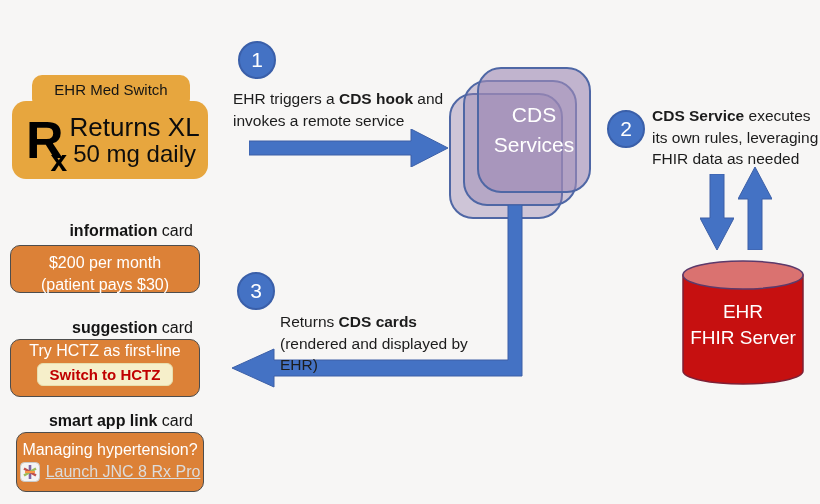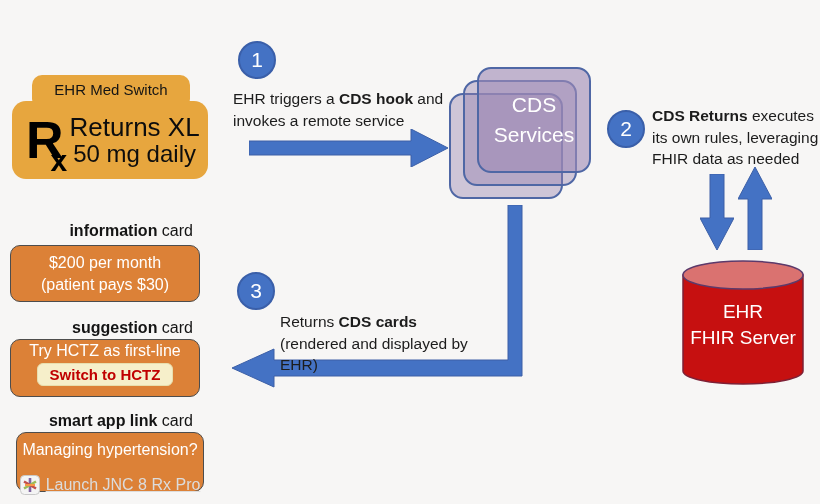--- a/index.html
+++ b/index.html
@@ -43,21 +43,21 @@
 
   
   .step-text{font-size:15.5px;line-height:21.5px;color:#1c1c1c;}
   #step1-text{left:233px;top:88px;width:215px;}
   #step2-text{left:652px;top:105px;width:172px;}
   #step3-text{left:280px;top:311px;width:230px;}
   .b{font-weight:bold;margin-top:24px;}
 
   
   .cds-card{
-    width:114px;height:106px;border-radius:14px;
+    width:114px;height:126px;border-radius:24px;
     border:2px solid #4F67A5;box-sizing:border-box;
     background:rgba(151,128,173,0.42);
   }
   #cds-back{left:449px;top:93px;}
   #cds-mid{left:463px;top:80px;}
   #cds-front{
     left:477px;top:67px;
     background:rgba(160,138,182,0.62);
     display:flex;flex-direction:column;align-items:center;justify-content:center;
     color:#fff;font-size:21px;line-height:30px;
@@ -80,31 +80,31 @@
   
   .card-label{width:183px;text-align:right;font-size:16px;color:#141414;}
   #info-label{left:10px;top:222px;}
   #sugg-label{left:10px;top:319px;}
   #smart-label{left:10px;top:412px;}
 
   .org-card{
     background:#DC8137;border:1.5px solid #4D4D4D;border-radius:10px;
     box-sizing:border-box;color:#fff;text-align:center;font-size:16px;
   }
-  #info-card{left:10px;top:245px;width:190px;height:57px;padding-top:6px;line-height:22px;}
+  #info-card{left:10px;top:245px;width:190px;height:48px;padding-top:6px;line-height:22px;}
   #sugg-card{left:10px;top:339px;width:190px;height:58px;line-height:21px;}
   #smart-card{left:16px;top:432px;width:188px;height:60px;padding-top:6px;line-height:21px;}
 
   .hctz-btn{
     display:inline-block;margin-top:2px;
     background:#F6EFCA;border-radius:6px;border:1px solid #E8DFAE;
     color:#C00000;font-weight:bold;font-size:15px;
     padding:1px 12px;line-height:19px;cursor:pointer;
   }
-  .smart-row{display:flex;align-items:center;justify-content:center;gap:6px;margin-top:14px;}
+  .smart-row{display:flex;align-items:center;justify-content:center;gap:6px;margin-top:1px;}
   .app-link{color:#DCDCDC;text-decoration:underline;font-size:16px;cursor:pointer;}
 </style>
 </head>
 <body>
 
 <div id="canvas">
 
   <div class="abs med-tab">EHR Med Switch</div>
   <div class="abs med-body">
     <div class="rx-wrap"><span class="rx-r">R</span><span class="rx-x">x</span></div>
@@ -129,21 +129,21 @@
   <div class="abs cds-card" id="cds-mid"></div>
   <div class="abs cds-card" id="cds-front">
     <div>CDS</div>
     <div>Services</div>
   </div>
 
   <div class="abs num-circle" id="circle2">
       <span>2</span>
     </div>
   <div class="abs step-text" id="step2-text">
-    <div><span class="b">CDS Returns</span><span> executes</span></div>
+    <div><span class="b">CDS Service</span><span> executes</span></div>
     <div>its own rules, leveraging</div>
     <div>FHIR data as needed</div>
   </div>
   <svg class="abs" id="arrow-down" width="34" height="76">
     <polygon class="arrow-fill" points="10,0 24,0 24,44 34,44 17,76 0,44 10,44"></polygon>
   </svg>
   <svg class="abs" id="arrow-up" width="34" height="83">
     <polygon class="arrow-fill" points="17,0 34,32 24,32 24,83 10,83 10,32 0,32"></polygon>
   </svg>
 

